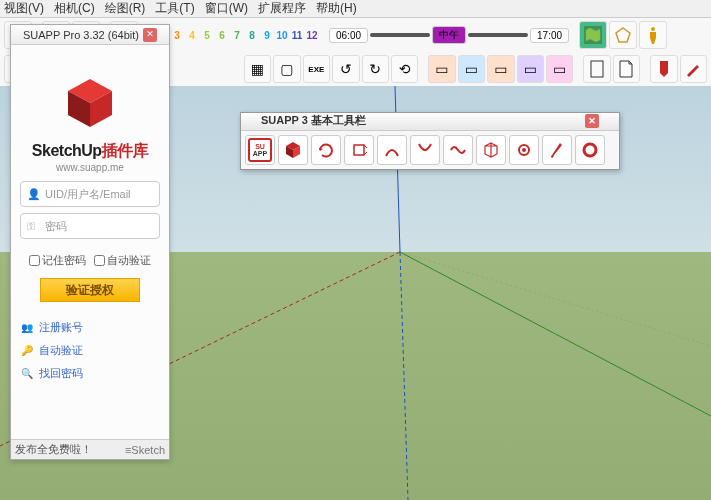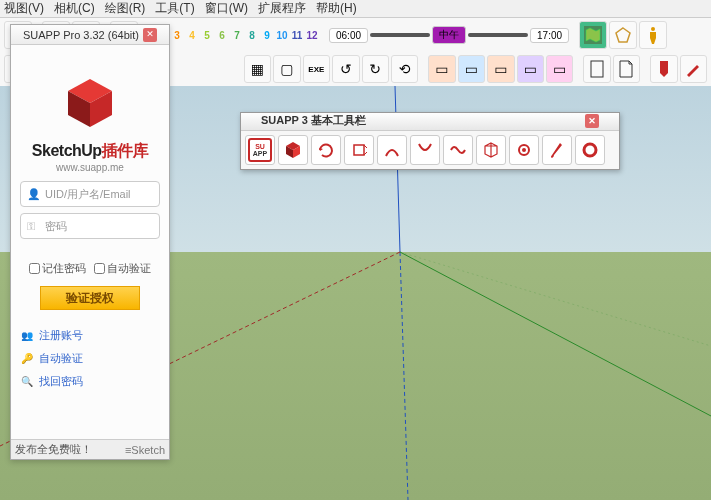--- a/index.html
+++ b/index.html
@@ -28,21 +28,21 @@
   .panel { position: absolute; top: 24px; left: 10px; width: 160px; height: 436px; background: #fcfcfc; border: 1px solid #aaa; box-shadow: 0 2px 6px rgba(0,0,0,.2); }
   .panel-titlebar { height: 20px; background: linear-gradient(#fdfdfd,#ececec); border-bottom: 1px solid #ccc; display:flex; align-items:center; padding:0 12px; font-size:11px; color:#333; }
   .panel-close { margin-left:auto; width:14px; height:14px; background:#e06666; color:#fff; display:flex; align-items:center; justify-content:center; border-radius:2px; font-size:9px; line-height:1; }
   .panel-body { padding: 10px 8px; display:flex; flex-direction:column; align-items:center; }
   .logo-cube { width: 60px; height: 60px; margin-top: 18px; }
   .logo-text { margin-top: 8px; font-size: 16px; font-weight: bold; color: #222; letter-spacing: -0.5px;}
   .logo-text .red { color: #c62828; }
   .logo-url { font-size: 10px; color: #888; margin-top: 0px; margin-bottom: 8px;}
   .field { width: 140px; height: 26px; border: 1px solid #ccc; border-radius: 4px; background:#fff; display:flex; align-items:center; padding:0 6px; margin-bottom:6px; color:#999; font-size:11px; }
   .field .ficon { width:14px; margin-right:4px; color:#aaa; }
-  .checks { display:flex; gap:8px; font-size:11px; color:#555; margin:16px 0 10px; align-items:center; }
+  .checks { display:flex; gap:8px; font-size:11px; color:#555; margin:8px 0 10px; align-items:center; }
   .checks label { display:flex; align-items:center; gap:2px; white-space:nowrap;}
   .checks input { width:11px; height:11px; }
   .auth-btn { width: 100px; height: 24px; border-radius: 0; border: 1px solid #e6a100; background: linear-gradient(#ffd24d,#f8b500); color:#7a4b00; font-size:12px; font-weight:bold; }
   .links { align-self:flex-start; margin-top:18px; display:flex; flex-direction:column; gap:8px; font-size:11px; color:#3366cc; padding-left:2px;}
   .links .lnk { display:flex; align-items:center; gap:4px; cursor:pointer; }
   .links .lnk .li-icon { width:14px; height:14px; display:inline-flex; align-items:center; justify-content:center; font-size:10px;}
   .statusbar { position:absolute; bottom:0; left:0; right:0; height:20px; background:#eee; border-top:1px solid #ccc; display:flex; align-items:center; padding:0 4px; font-size:11px; color:#555; }
   .statusbar .tag { margin-left:auto; color:#777; }
 
   

